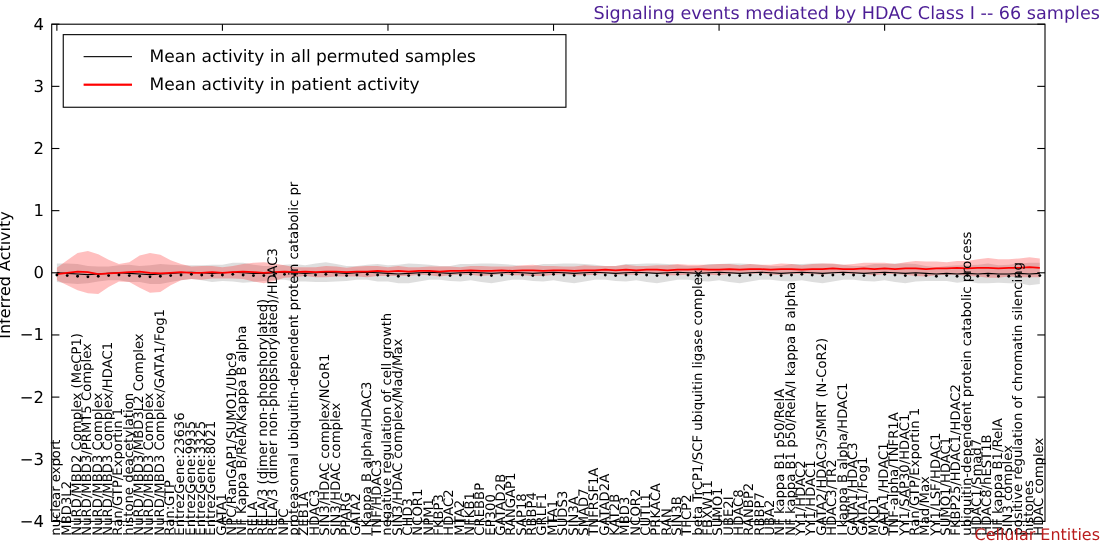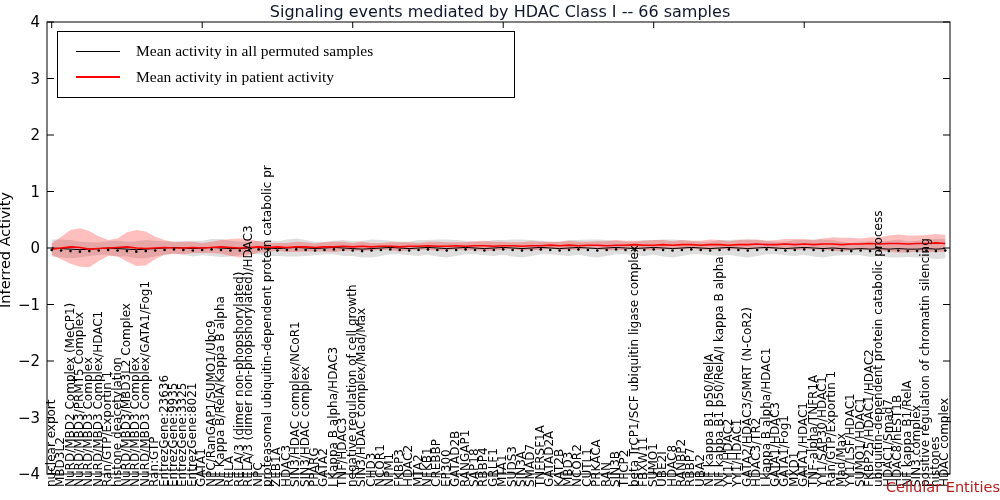--- a/index.html
+++ b/index.html
@@ -2,36 +2,36 @@
 <html><head>
 <meta charset="utf-8">
 <style>
   html,body{margin:0;padding:0;background:#ffffff;}
   #figure{
     position:relative;width:1000px;height:500px;background:#ffffff;
     font-family:"DejaVu Sans","Liberation Sans",sans-serif;overflow:hidden;
   }
   #plot-svg{position:absolute;left:0;top:0;}
   .fig-title{
-    position:absolute;left:0;top:2px;width:1000px;text-align:center;
-    font-size:16px;color:#0f172a;
+    position:absolute;left:0;top:2px;width:1000px;text-align:right;
+    font-size:16px;color:#4c1d95;
   }
   .x-label{
     position:absolute;left:0;top:479px;width:1000px;text-align:right;
     font-size:14.5px;color:#b91c1c;
   }
   .y-label{
     position:absolute;left:-73px;top:240px;width:160px;height:20px;text-align:center;
     font-size:14.5px;color:#000;transform:rotate(-90deg);
   }
   .legend{
     position:absolute;left:57px;top:31px;width:456px;
     background:#fff;border:1.6px solid #000;padding:6px 0 7px 0;
   }
-  .legend-row{display:flex;align-items:center;height:26px;font-family:Liberation Serif, serif;}
+  .legend-row{display:flex;align-items:center;height:26px;}
   .legend-swatch{width:44px;height:0;border-top:1.8px solid #000;margin-left:18px;flex:0 0 44px;}
   .legend-text{margin-left:16px;font-size:15.5px;color:#000;white-space:nowrap;}
 </style>
 </head>
 <body>
 
 <div id="figure">
   <svg id="plot-svg" width="1000" height="500">
       <polygon points="51.703125,239.525 61.109375,239.525 70.515625,240.09 79.921875,241.785 89.328125,242.35 98.734375,242.35 108.140625,241.22 117.546875,240.655 126.953125,241.785 136.359375,241.22 145.765625,240.09 155.171875,240.655 164.578125,241.22 173.984375,241.22 183.390625,241.22 192.796875,240.655 202.203125,240.655 211.609375,238.96 221.015625,238.96 230.421875,240.655 239.828125,241.785 249.234375,241.785 258.640625,240.655 268.046875,240.09 277.453125,241.22 286.859375,239.525 296.265625,238.395 305.671875,240.09 315.078125,241.785 324.484375,241.785 333.890625,240.655 343.296875,240.09 352.703125,241.22 362.109375,240.655 371.515625,239.525 380.921875,240.09 390.328125,240.655 399.734375,241.785 409.140625,241.785 418.546875,240.09 427.953125,240.09 437.359375,239.525 446.765625,239.525 456.171875,240.09 465.578125,240.655 474.984375,241.785 484.390625,241.785 493.796875,240.09 503.203125,240.09 512.609375,239.525 522.015625,239.525 531.421875,240.09 540.828125,240.655 550.234375,241.785 559.640625,241.785 569.046875,240.09 578.453125,240.09 587.859375,239.525 597.265625,239.525 606.671875,240.09 616.078125,240.655 625.484375,241.785 634.890625,241.785 644.296875,240.09 653.703125,240.09 663.109375,239.525 672.515625,239.525 681.921875,240.09 691.328125,240.655 700.734375,241.785 710.140625,241.785 719.546875,240.09 728.953125,240.09 738.359375,239.525 747.765625,239.525 757.171875,240.09 766.578125,240.655 775.984375,241.785 785.390625,241.785 794.796875,240.09 804.203125,240.09 813.609375,239.525 823.015625,239.525 832.421875,240.09 841.828125,241.785 851.234375,242.915 860.640625,241.785 870.046875,241.22 879.453125,241.22 888.859375,240.655 898.265625,239.525 907.671875,241.22 917.078125,240.655 926.484375,239.525 935.890625,238.96 945.296875,238.96 945.296875,258.17 935.890625,259.3 926.484375,257.605 917.078125,257.605 907.671875,257.04 898.265625,257.605 888.859375,257.605 879.453125,255.91 870.046875,257.04 860.640625,255.345 851.234375,255.345 841.828125,255.345 832.421875,255.91 823.015625,257.605 813.609375,256.475 804.203125,254.78 794.796875,255.91 785.390625,255.345 775.984375,254.215 766.578125,254.215 757.171875,255.91 747.765625,257.605 738.359375,256.475 728.953125,254.78 719.546875,255.91 710.140625,255.345 700.734375,254.215 691.328125,254.215 681.921875,255.91 672.515625,257.605 663.109375,256.475 653.703125,254.78 644.296875,255.91 634.890625,255.345 625.484375,254.215 616.078125,254.215 606.671875,255.91 597.265625,257.605 587.859375,256.475 578.453125,254.78 569.046875,255.91 559.640625,255.345 550.234375,254.215 540.828125,254.215 531.421875,255.91 522.015625,257.605 512.609375,256.475 503.203125,254.78 493.796875,255.91 484.390625,255.345 474.984375,254.215 465.578125,254.215 456.171875,255.91 446.765625,257.605 437.359375,256.475 427.953125,254.78 418.546875,255.91 409.140625,255.345 399.734375,254.215 390.328125,254.215 380.921875,255.91 371.515625,257.605 362.109375,257.605 352.703125,255.91 343.296875,255.91 333.890625,254.215 324.484375,254.215 315.078125,255.345 305.671875,255.91 296.265625,256.475 286.859375,256.475 277.453125,255.91 268.046875,255.91 258.640625,254.215 249.234375,254.215 239.828125,255.345 230.421875,256.475 221.015625,257.04 211.609375,255.91 202.203125,255.345 192.796875,256.475 183.390625,254.78 173.984375,253.65 164.578125,254.78 155.171875,256.475 145.765625,258.17 136.359375,258.17 126.953125,256.475 117.546875,256.475 108.140625,254.78 98.734375,254.78 89.328125,255.91 79.921875,257.605 70.515625,258.17 61.109375,257.605 51.703125,256.475 " fill="rgba(0,0,0,0.13)" stroke="none"></polygon>
       <polygon points="51.703125,243.48 61.109375,236.7 70.515625,229.92 79.921875,228.225 89.328125,231.05 98.734375,236.135 108.140625,240.09 117.546875,238.395 126.953125,232.18 136.359375,229.92 145.765625,231.615 155.171875,236.7 164.578125,240.09 173.984375,242.35 183.390625,241.785 192.796875,241.785 202.203125,242.915 211.609375,241.785 221.015625,240.09 230.421875,238.96 239.828125,238.395 249.234375,239.525 258.640625,241.22 268.046875,242.915 277.453125,242.915 286.859375,242.915 296.265625,241.785 305.671875,242.35 315.078125,243.48 324.484375,242.35 333.890625,241.785 343.296875,241.785 352.703125,242.915 362.109375,241.785 371.515625,242.915 380.921875,242.915 390.328125,242.35 399.734375,242.35 409.140625,242.35 418.546875,242.915 427.953125,241.785 437.359375,241.785 446.765625,242.35 456.171875,242.35 465.578125,242.35 474.984375,241.22 484.390625,240.655 493.796875,241.785 503.203125,241.785 512.609375,242.35 522.015625,242.35 531.421875,241.22 540.828125,241.785 550.234375,241.785 559.640625,241.785 569.046875,240.655 578.453125,241.785 587.859375,241.785 597.265625,241.22 606.671875,241.22 616.078125,240.09 625.484375,240.655 634.890625,240.655 644.296875,240.655 653.703125,240.09 663.109375,240.09 672.515625,241.22 681.921875,240.09 691.328125,240.655 700.734375,240.655 710.140625,239.525 719.546875,240.09 728.953125,241.22 738.359375,240.09 747.765625,239.525 757.171875,239.525 766.578125,240.655 775.984375,240.09 785.390625,238.96 794.796875,238.96 804.203125,238.96 813.609375,240.09 823.015625,238.395 832.421875,237.265 841.828125,237.83 851.234375,237.83 860.640625,238.395 870.046875,237.265 879.453125,237.265 888.859375,235.57 898.265625,234.44 907.671875,235.57 917.078125,235.57 926.484375,235.005 935.890625,233.875 945.296875,235.005 945.296875,251.955 935.890625,251.955 926.484375,251.955 917.078125,251.39 907.671875,252.52 898.265625,252.52 888.859375,251.39 879.453125,250.825 870.046875,249.695 860.640625,249.695 851.234375,250.26 841.828125,251.39 832.421875,250.825 823.015625,249.695 813.609375,249.13 804.203125,249.13 794.796875,250.26 785.390625,249.13 775.984375,249.13 766.578125,248.565 757.171875,248.565 747.765625,249.695 738.359375,249.13 728.953125,249.13 719.546875,249.13 710.140625,249.695 700.734375,249.695 691.328125,248.565 681.921875,249.13 672.515625,249.13 663.109375,249.13 653.703125,250.26 644.296875,249.695 634.890625,248.565 625.484375,249.695 616.078125,250.26 606.671875,250.26 597.265625,249.13 587.859375,248.565 578.453125,249.695 569.046875,249.695 559.640625,249.695 550.234375,248.565 540.828125,249.695 531.421875,250.26 522.015625,250.26 512.609375,249.13 503.203125,249.695 493.796875,250.825 484.390625,250.825 474.984375,250.26 465.578125,250.26 456.171875,249.13 446.765625,250.26 437.359375,250.825 427.953125,249.695 418.546875,249.695 409.140625,250.26 399.734375,251.39 390.328125,250.26 380.921875,249.695 371.515625,250.825 362.109375,250.825 352.703125,250.825 343.296875,250.825 333.890625,251.955 324.484375,251.39 315.078125,251.39 305.671875,251.39 296.265625,251.955 286.859375,251.955 277.453125,250.825 268.046875,251.955 258.640625,252.52 249.234375,255.345 239.828125,257.605 230.421875,255.91 221.015625,253.65 211.609375,253.085 202.203125,253.085 192.796875,253.085 183.390625,254.215 173.984375,253.65 164.578125,254.78 155.171875,259.3 145.765625,265.515 136.359375,266.08 126.953125,261.56 117.546875,256.475 108.140625,255.91 98.734375,260.995 89.328125,267.21 79.921875,266.645 70.515625,263.82 61.109375,259.3 51.703125,254.78 " fill="rgba(255,0,0,0.25)" stroke="none"></polygon>

